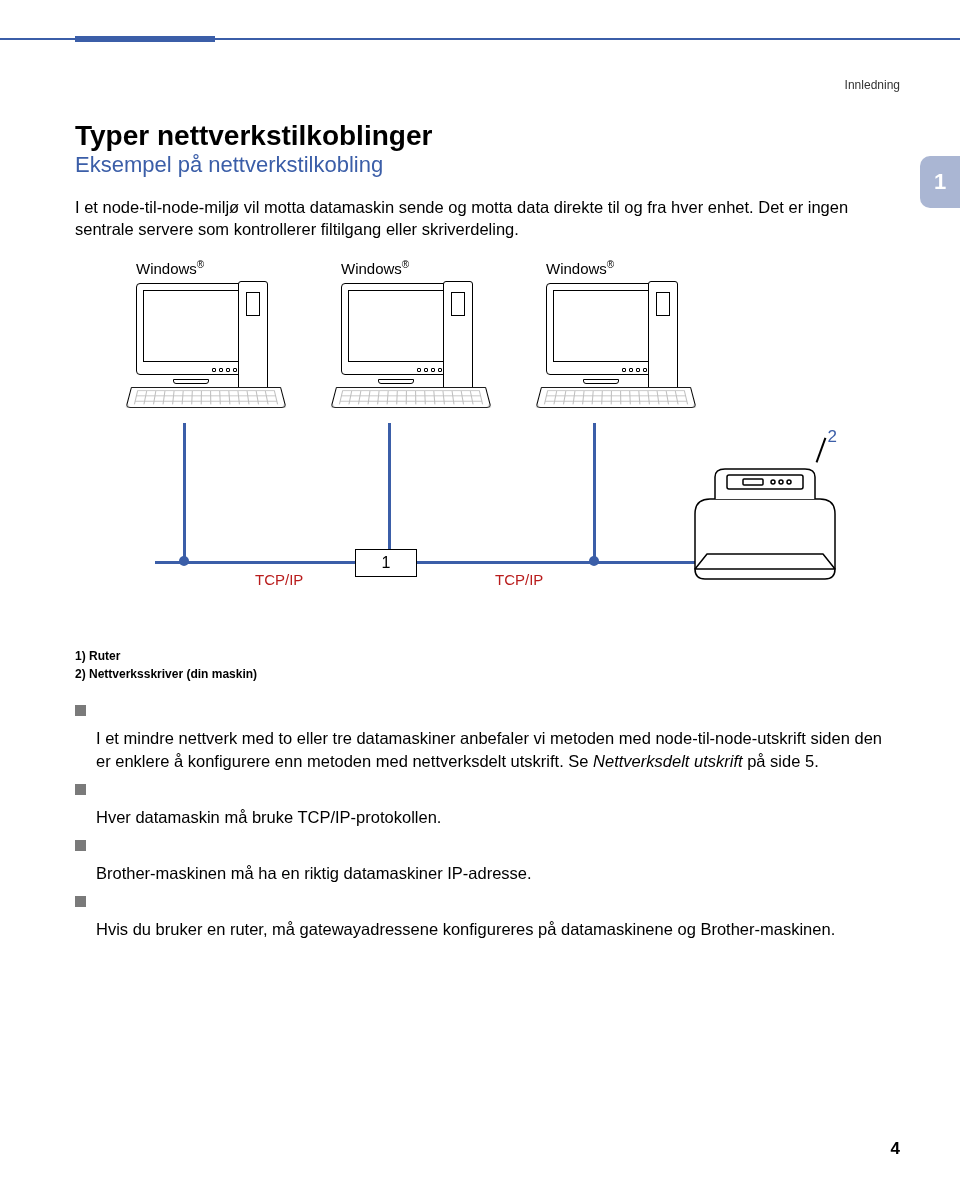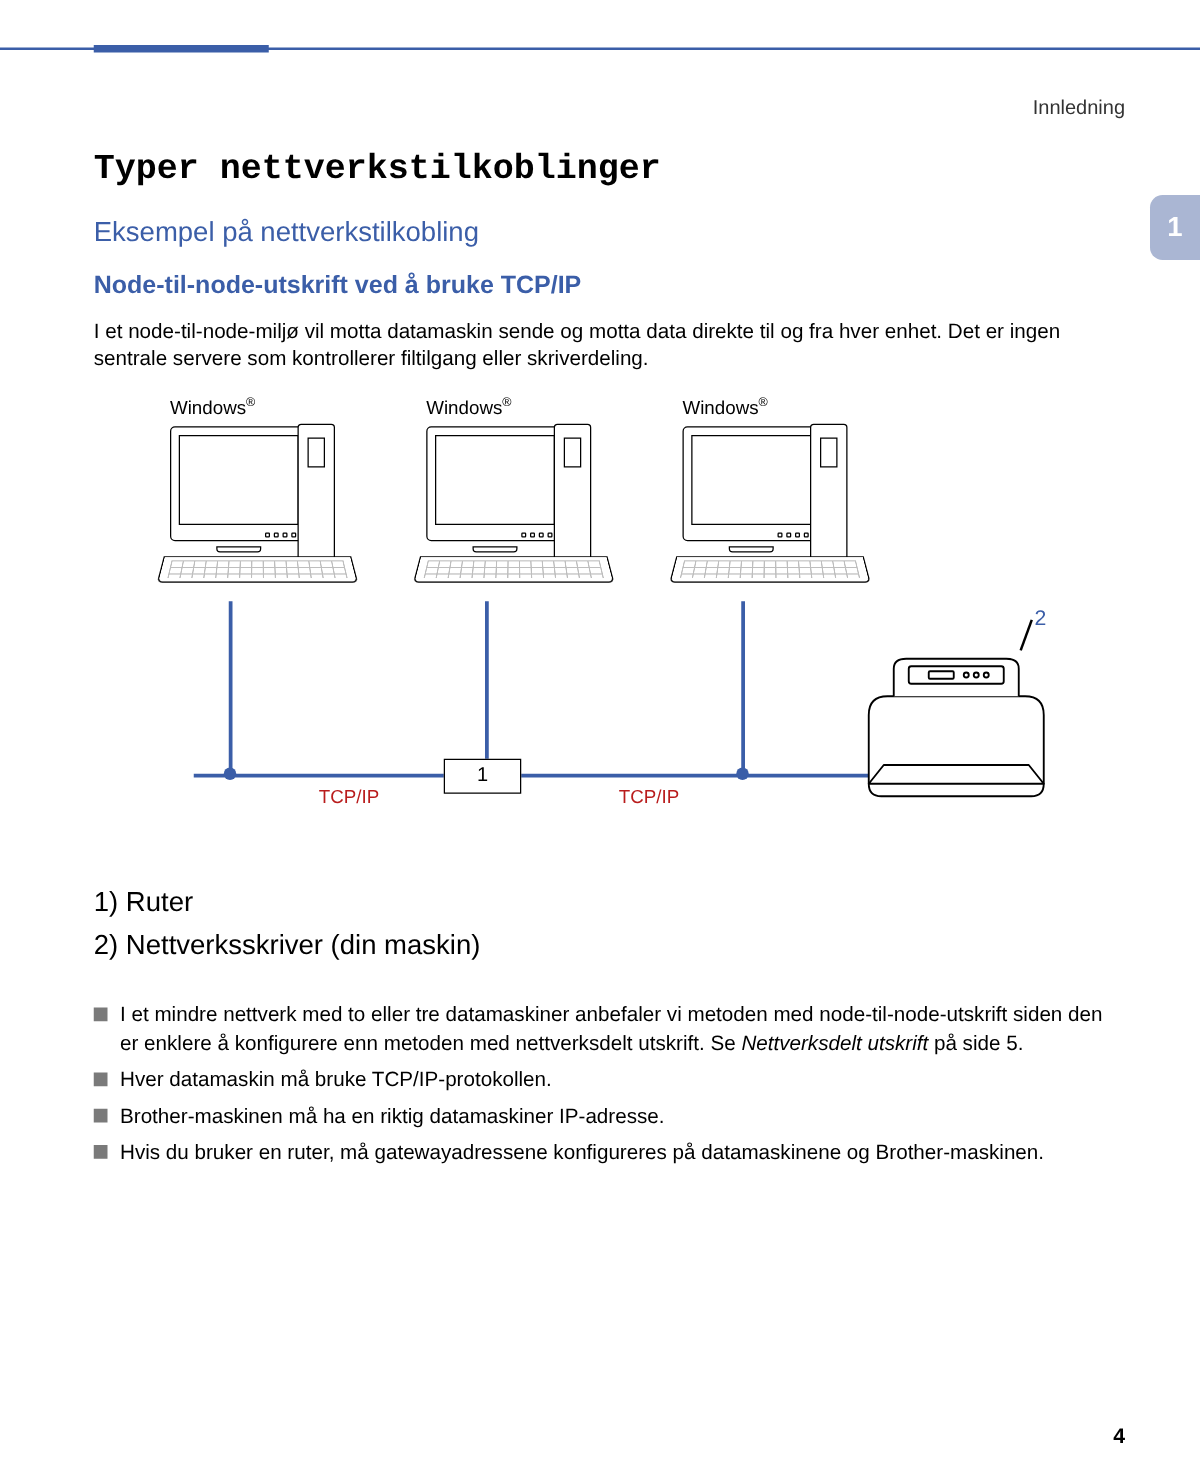--- a/index.html
+++ b/index.html
@@ -24,21 +24,21 @@
     left: 75px;
     top: 36px;
     width: 140px;
     height: 6px;
     background: #3b5ea8;
   }
   .running-head {
     position: absolute;
     right: 60px;
     top: 78px;
-    font-size: 16px;
+    font-size: 12px;
     color: #333;
   }
   .page-tab {
     position: absolute;
     right: 0;
     top: 156px;
     width: 40px;
     height: 52px;
     background: #aab6d3;
     border-top-left-radius: 10px;
@@ -53,22 +53,20 @@
   .content {
     position: absolute;
     left: 75px;
     top: 120px;
     width: 810px;
   }
   h1.title {
     font-size: 28px;
     font-weight: bold;
     color: #000;
-    margin-bottom: 22px;
-    font-family: Liberation Mono, monospace;
   }
   h2.subtitle {
     font-size: 22px;
     font-weight: normal;
     color: #3b5ea8;
     margin-bottom: 18px;
   }
   h3.subsub {
     font-size: 20px;
     font-weight: bold;
@@ -193,41 +191,41 @@
     right: 64px; top: 178px;
     transform: rotate(20deg);
   }
   .callout-2 {
     position: absolute;
     right: 48px; top: 168px;
     font-size: 17px;
     color: #3b5ea8;
   }
   .legend {
-    font-size: 22px;
-    font-weight: normal;
+    font-size: 12px;
+    font-weight: bold;
     line-height: 1.55;
-    margin-bottom: 28px;
+    margin-bottom: 16px;
   }
   .notes {
     font-size: 16.5px;
     line-height: 1.4;
   }
   .notes .item {
     display: flex;
     margin-bottom: 6px;
   }
   .notes .bullet {
     width: 11px; height: 11px;
     background: #7a7a7a;
     flex: 0 0 11px;
     margin-right: 10px;
     margin-top: 5px;
   }
-  .notes .text { flex: 1; }
+  .notes .text { flex: 1; margin-top: 27px; }
   .italic { font-style: italic; }
   .pagenum {
     position: absolute;
     right: 60px;
     bottom: 28px;
     font-size: 17px;
     font-weight: bold;
   }
 </style>
 </head>
@@ -237,21 +235,20 @@
 <div class="short-rule"></div>
 
 <div class="running-head">Innledning</div>
 
 <div class="page-tab">1</div>
 
 <div class="content">
 
   <h1 class="title">Typer nettverkstilkoblinger</h1>
   <h2 class="subtitle">Eksempel på nettverkstilkobling</h2>
-  <h3 class="subsub">Node-til-node-utskrift ved å bruke TCP/IP</h3>
 
   <p class="intro">I et node-til-node-miljø vil motta datamaskin sende og motta data direkte til og fra hver enhet. Det er ingen sentrale servere som kontrollerer filtilgang eller skriverdeling.</p>
 
   <div class="diagram">
 
     <div class="computer" style="left:45px; top:0;">
       <span class="os-label">
         <span>Windows</span><span class="sup">®</span>
       </span>
       <div class="monitor">

